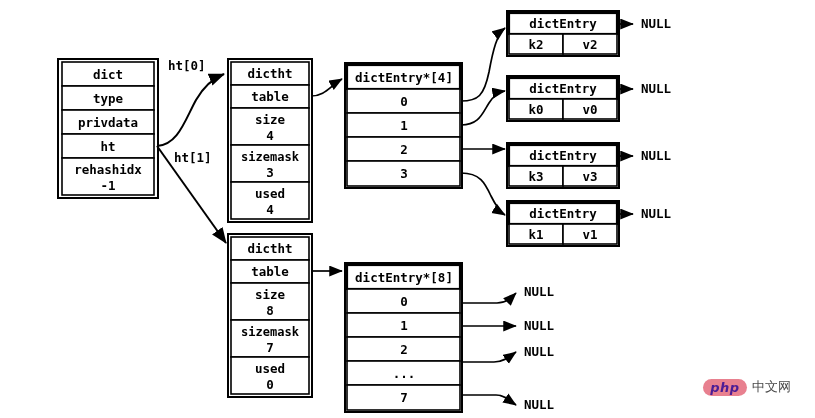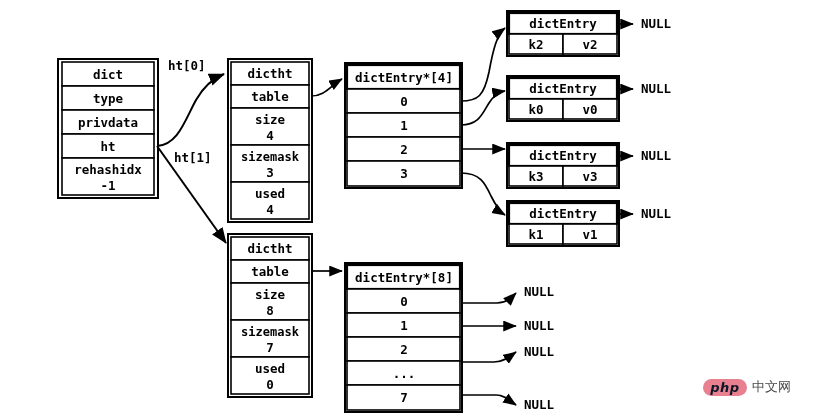--- a/index.html
+++ b/index.html
@@ -87,21 +87,21 @@
     top: 378px;
     display: flex;
     align-items: center;
     gap: 5px;
   }
   #watermark .php-badge {
     width: 44px;
     height: 17px;
     border-radius: 11px;
     background: #e8808f;
-    color: #0f172a;
+    color: #4c1d95;
     font-family: "DejaVu Sans", "Liberation Sans", sans-serif;
     font-size: 13px;
     font-weight: bold;
     font-style: italic;
     display: flex;
     align-items: center;
     justify-content: center;
     letter-spacing: 0.5px;
   }
   #watermark .wm-text {

